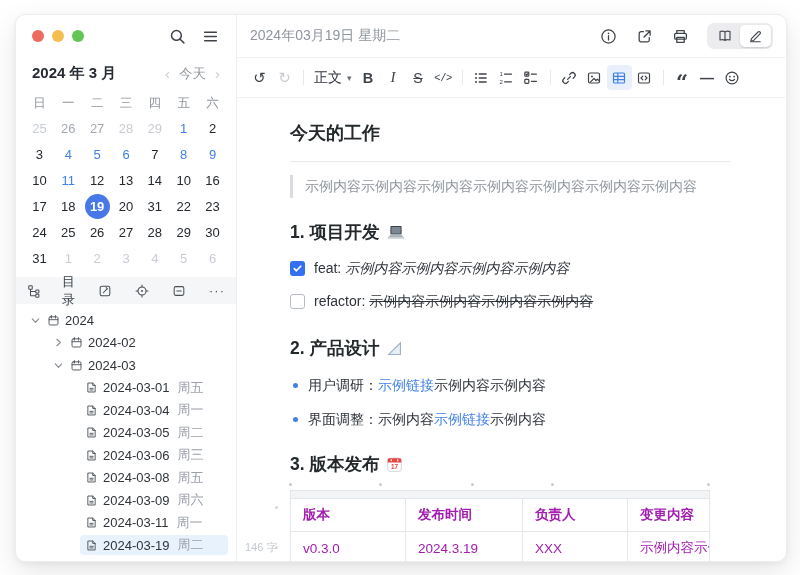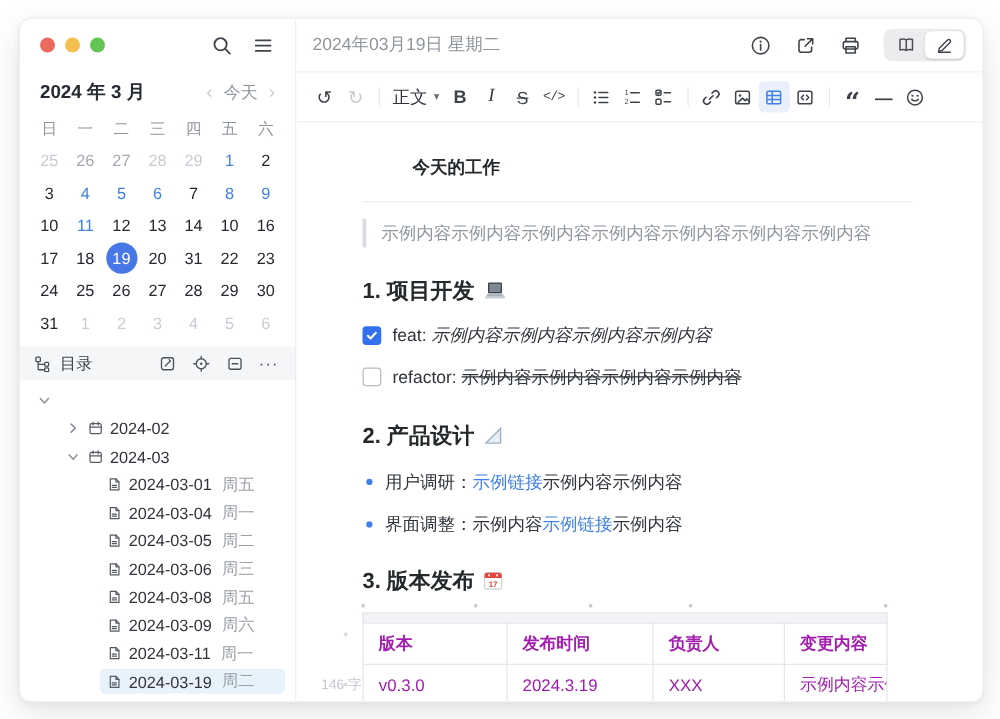--- a/index.html
+++ b/index.html
@@ -25,23 +25,23 @@
   .cal-title{font-size:15px;font-weight:600;color:#262b33;flex:1;}
   .cal-nav{display:flex;align-items:center;gap:9px;}
   .cal-arrow{color:#c9cdd3;font-size:15px;line-height:1;cursor:default;}
   .cal-today{color:#8f959d;font-size:13.5px;}
   .grid{display:grid;grid-template-columns:repeat(7,1fr);}
   .wd{height:24px;display:flex;align-items:center;justify-content:center;font-size:12.5px;color:#8f959d;}
   .day{height:26px;display:flex;align-items:center;justify-content:center;font-size:13px;font-weight:500;color:#24292f;}
   .day.m{color:#c8ccd3;font-weight:400}
   .day.m2{color:#a2a8b0;font-weight:500}
   .day.n{color:#4080e8}
-  .day.sel{background:#4878e8;color:#fff;width:25px;height:25px;border-radius:50%;justify-self:center;align-self:center;}
-
-  .toc-head{height:27px;background:#f5f6f8;display:flex;align-items:center;gap:7px;padding:0 12px 0 11px;}
+  .day.sel{background:#4878e8;color:#fff;width:25px;height:25px;border-radius:50%;justify-self:center;align-self:center;font-weight:bold;}
+
+  .toc-head{height:27px;background:#f5f6f8;display:flex;align-items:center;gap:21px;padding:0 12px 0 11px;}
   .toc-label{font-size:13px;color:#3a3f45;flex:1;}
   .toc-head .ibtn{width:18px;height:18px;margin-left:2px;color:#4a4f56;}
   .dots3{font-size:13px;color:#4a4f56;letter-spacing:1px;line-height:10px;}
 
   .tree{flex:1;overflow:hidden;padding-top:5px;font-size:13px;}
   .trow{height:22.5px;display:flex;align-items:center;padding-right:8px;color:#2f343b;}
   .trow .tin{flex:1;display:flex;align-items:center;gap:5px;height:20px;border-radius:4px;padding:0 5px;}
   .trow.sel .tin{background:#e7f2fd;}
   .lvl0{padding-left:13px}.lvl1{padding-left:36px}.lvl2{padding-left:64px}
   .chev{width:13px;display:flex;justify-content:center;color:#8a9099;}
@@ -67,21 +67,21 @@
   .para{display:flex;align-items:center;gap:5px;padding:0 4px;font-size:14px;color:#2f343b;}
   .caret{font-size:9px;color:#6a6f76;}
   .b-bold{font-weight:700;font-size:14.5px;}
   .b-italic{font-style:italic;font-family:"Liberation Serif","DejaVu Serif",serif;font-size:15px;}
   .b-strike{text-decoration:line-through;font-size:14px;}
   .b-code{font-family:"Liberation Mono","DejaVu Sans Mono",monospace;font-size:10.5px;letter-spacing:-.5px;}
   .b-quote{font-family:"DejaVu Serif","Liberation Serif",serif;font-weight:700;font-size:21px;line-height:10px;padding-top:9px;}
   .b-hr{font-size:14px;font-weight:600;}
 
   .editor{flex:1;position:relative;padding:20px 56px 0 53px;overflow:hidden;color:#2f343b;}
-  .h1{font-size:14px;font-weight:700;color:#24292c;line-height:30px;margin-left:40px;}
+  .h1{font-size:18px;font-weight:700;color:#24292c;line-height:30px;}
   .rule{border-top:1px solid #e9ebee;margin-top:13px;}
   .quote{margin-top:13px;border-left:3px solid #d8dbdf;padding:2px 0 2px 12px;color:#8f959d;font-size:14px;line-height:19px;}
   .h2{font-size:17.5px;font-weight:700;color:#24292c;line-height:25px;display:flex;align-items:center;gap:7px;}
   .mt1{margin-top:22px}.mt2{margin-top:25px}.mt3{margin-top:23px}
   .task{display:flex;align-items:center;gap:9px;margin-top:13px;font-size:14px;line-height:20px;}
   .cb{width:15px;height:15px;border-radius:3px;box-sizing:border-box;display:flex;align-items:center;justify-content:center;flex:none;}
   .cb.ck{background:#3370f0;}
   .cb.un{border:1.5px solid #b6bcc4;background:#fff;}
   .it{font-style:italic;}
   .st{text-decoration:line-through;}
@@ -91,21 +91,21 @@
 
   .twrap{position:relative;margin-top:13px;width:420px;}
   .strip{height:8px;background:#f3f4f6;border:1px solid #e3e6ea;border-bottom:none;box-sizing:border-box;}
   table{width:420px;border-collapse:collapse;font-size:13.5px;color:#a21caf;table-layout:fixed;}
   th,td{border:1px solid #e3e6ea;padding:0 12px;text-align:left;height:32px;font-weight:400;overflow:hidden;white-space:nowrap;}
   th{font-weight:700;}
   .c1{width:90px}.c2{width:92px}.c3{width:80px}
   .hdot{position:absolute;width:3px;height:3px;border-radius:50%;background:#c9ccd1;top:-7px;}
   .vdot{position:absolute;width:3px;height:3px;border-radius:50%;background:#d6d9dd;left:-15px;}
 
-  .wc{position:absolute;left:20px;bottom:6px;font-size:11px;color:#c3c7cd;}
+  .wc{position:absolute;left:8px;bottom:6px;font-size:11px;color:#c3c7cd;}
 </style>
 </head>
 <body>
 
 <div class="win">
 
   <div class="sidebar">
     <div class="sb-top">
       <div class="lights">
         <span class="light l-red"></span>
@@ -222,20 +222,29 @@
       <span class="ibtn dots3">···</span>
     </div>
 
     <div class="tree">
       <div class="trow lvl0">
         <span class="chev open">
             <svg width="11" height="11" viewBox="0 0 12 12" fill="none" stroke="#8a9099" stroke-width="1.3" stroke-linecap="round" stroke-linejoin="round">
               <path d="M4.2 2.5 8 6l-3.8 3.5"></path>
             </svg>
           </span>
+        <span class="tin">
+            <span class="ticon">
+              <svg width="13" height="13" viewBox="0 0 16 16" fill="none" stroke="#555a61" stroke-width="1.2" stroke-linecap="round">
+                <rect x="2.5" y="3.5" width="11" height="10" rx="1.5"></rect>
+                <path d="M5.5 2v3M10.5 2v3M2.5 7h11"></path>
+              </svg>
+            </span>
+        <span>2024</span>
+          </span>
       </div>
       <div class="trow lvl1">
         <span class="chev">
             <svg width="11" height="11" viewBox="0 0 12 12" fill="none" stroke="#8a9099" stroke-width="1.3" stroke-linecap="round" stroke-linejoin="round">
               <path d="M4.2 2.5 8 6l-3.8 3.5"></path>
             </svg>
           </span>
         <span class="tin">
             <span class="ticon">
               <svg width="13" height="13" viewBox="0 0 16 16" fill="none" stroke="#555a61" stroke-width="1.2" stroke-linecap="round">

